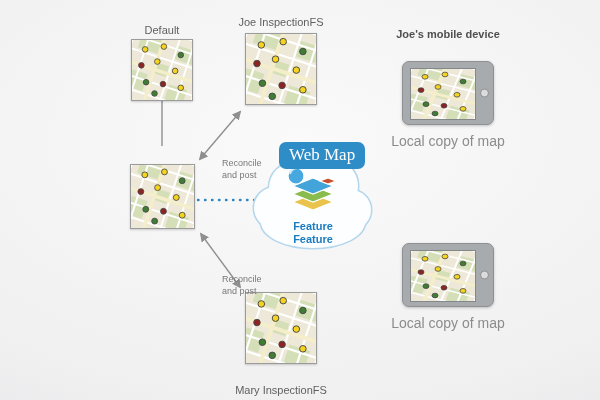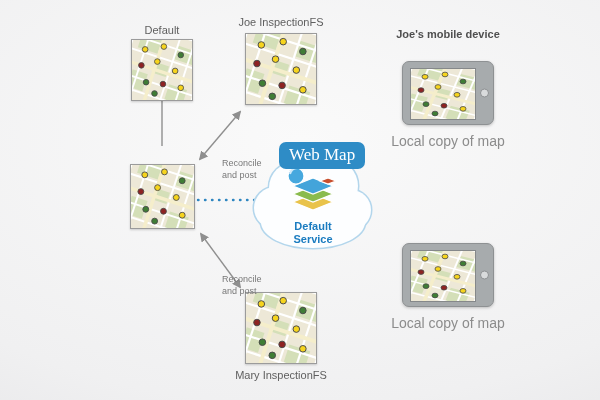--- a/index.html
+++ b/index.html
@@ -197,21 +197,21 @@
           <circle cx="52" cy="16" r="3" fill="#3f7d35" stroke="#4a4a4a" stroke-width="0.9"></circle>
           <circle cx="10" cy="27" r="3" fill="#8e2323" stroke="#4a4a4a" stroke-width="0.9"></circle>
           <circle cx="27" cy="23" r="3" fill="#f6d41d" stroke="#4a4a4a" stroke-width="0.9"></circle>
           <circle cx="46" cy="33" r="3" fill="#f6d41d" stroke="#4a4a4a" stroke-width="0.9"></circle>
           <circle cx="15" cy="45" r="3" fill="#3f7d35" stroke="#4a4a4a" stroke-width="0.9"></circle>
           <circle cx="33" cy="47" r="3" fill="#8e2323" stroke="#4a4a4a" stroke-width="0.9"></circle>
           <circle cx="52" cy="51" r="3" fill="#f6d41d" stroke="#4a4a4a" stroke-width="0.9"></circle>
           <circle cx="24" cy="57" r="3" fill="#3f7d35" stroke="#4a4a4a" stroke-width="0.9"></circle>
         </svg></span>
   </div>
-  <div class="label" style="left:221px;top:369px;width:120px">Mary InspectionFS</div>
+  <div class="label" style="left:221px;top:384px;width:120px">Mary InspectionFS</div>
 
   <div class="reconcile" style="left:222px;top:126px">Reconcile and post</div>
   <div class="reconcile" style="left:222px;top:242px">Reconcile and post</div>
 
   <div class="badge" style="left:279px;top:142px">Web Map</div>
 
   <div class="cloud-wrap" style="left:248px;top:146px;width:130px;height:112px">
     <svg viewBox="0 0 130 112" width="130" height="112">
       <g stroke-width="3" fill="#fdfeff" stroke="#b3d6ec">
         <circle cx="47" cy="42" r="26"></circle>
@@ -229,21 +229,21 @@
       </g>
       <g stroke="#ffffff" stroke-width="1.2">
         <path d="M45 56 L65 48 L85 56 L65 64 Z" fill="#e9c34b"></path>
         <path d="M45 48 L65 40 L85 48 L65 56 Z" fill="#8abb4d"></path>
         <path d="M45 40 L65 32 L85 40 L65 48 Z" fill="#43a4da"></path>
         <path d="M72 35 L80 32 L88 35 L80 38 Z" fill="#c8502f"></path>
         <circle cx="48" cy="30" r="8" fill="#46a8de"></circle>
         <path d="M42 28 a8 8 0 0 1 7 -6" stroke="#cfe9f8" stroke-width="2" fill="none"></path>
       </g>
     </svg>
-    <div class="service-label" style="left:33px;top:74px;width:64px">Default Service</div>
+    <div class="service-label" style="left:33px;top:74px;width:64px">Feature Feature</div>
   </div>
 
   <div class="label device-title" style="left:388px;top:28px;width:120px">Joe's mobile device</div>
   <div class="device" style="left:402px;top:61px;width:92px;height:64px">
     <span class="screen">
       <span class="map-fill"><svg viewBox="0 0 64 64" width="100%" height="100%" preserveAspectRatio="none" aria-hidden="true">
             <rect width="64" height="64" fill="#ede8d7"></rect>
             <g transform="rotate(18 32 32)">
               <rect x="0" y="0" width="22" height="17" fill="#d4dfb8"></rect>
               <rect x="41" y="2" width="23" height="15" fill="#d4dfb8"></rect>

